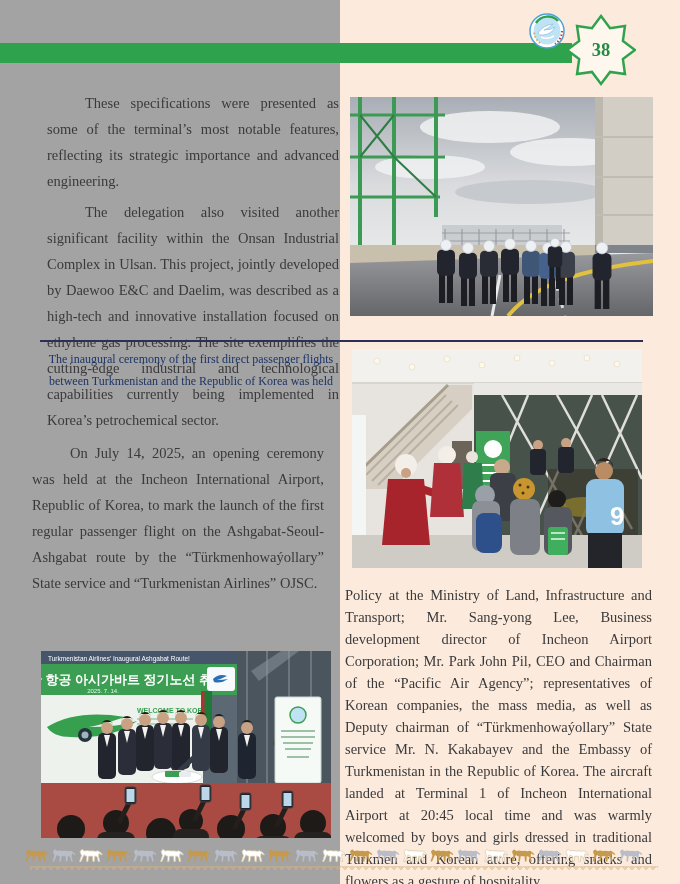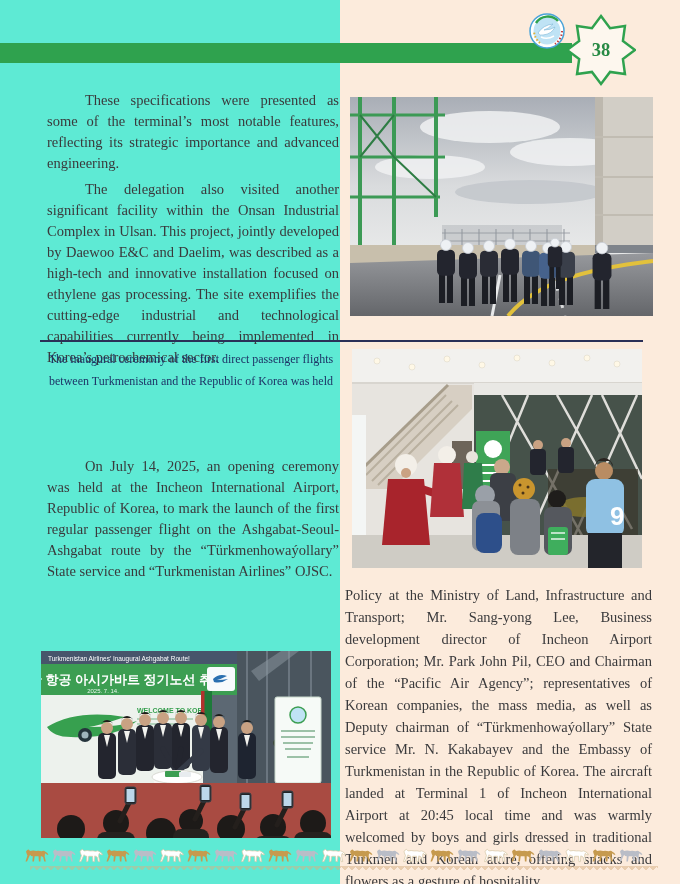--- a/index.html
+++ b/index.html
@@ -1,34 +1,34 @@
 <!DOCTYPE html>
 <html><head>
 <meta charset="utf-8">
 <style>
   html,body{margin:0;padding:0;background:#ffffff;}
-  #page{position:relative;width:680px;height:884px;background:#5eead4;overflow:hidden;
+  #page{position:relative;width:680px;height:884px;background:#a3a3a3;overflow:hidden;
         font-family:"Liberation Serif", serif;color:#3a3a3c;}
   .abs{position:absolute;}
   
   #peach-panel{left:340px;top:0;width:340px;height:884px;background:#fcebdc;}
   
   #green-bar{left:0;top:43px;width:572px;height:20px;background:#2fa24e;z-index:2;}
   #logo{left:528px;top:13px;z-index:3;}
   #page-star{left:566px;top:14px;z-index:3;}
   #page-star text{font-family:"Liberation Serif",serif;font-weight:bold;font-size:18px;fill:#278a44;}
   
-  .body-text{font-size:14.5px;line-height:21px;text-align:justify;}
+  .body-text{font-size:14.5px;line-height:26px;text-align:justify;}
   .indent{text-indent:38px;}
   #left-top{left:47px;top:90px;width:292px;}
   #left-top p{margin:0 0 5px 0;}
   #section-rule{left:40px;top:340px;width:603px;height:2px;background:#2a3057;z-index:2;}
   #article-title{left:42px;top:348px;width:298px;font-size:12px;line-height:22px;font-weight:normal;
                  color:#1d3466;text-align:center;}
-  #left-bottom{left:47px;top:440px;width:292px;margin-top:16px;}
+  #left-bottom{left:32px;top:440px;width:292px;}
   #left-bottom p{margin:0 0 4px 0;}
   #right-text{left:345px;top:584px;width:307px;line-height:22px;}
   
   .photo{overflow:hidden;}
   #photo-industrial{left:350px;top:97px;width:303px;height:219px;}
   #photo-airport{left:352px;top:349px;width:290px;height:219px;}
   #photo-ceremony{left:41px;top:651px;width:290px;height:187px;}
   .photo svg{display:block;}
   
   #horse-border{left:24px;top:846px;z-index:2;}

